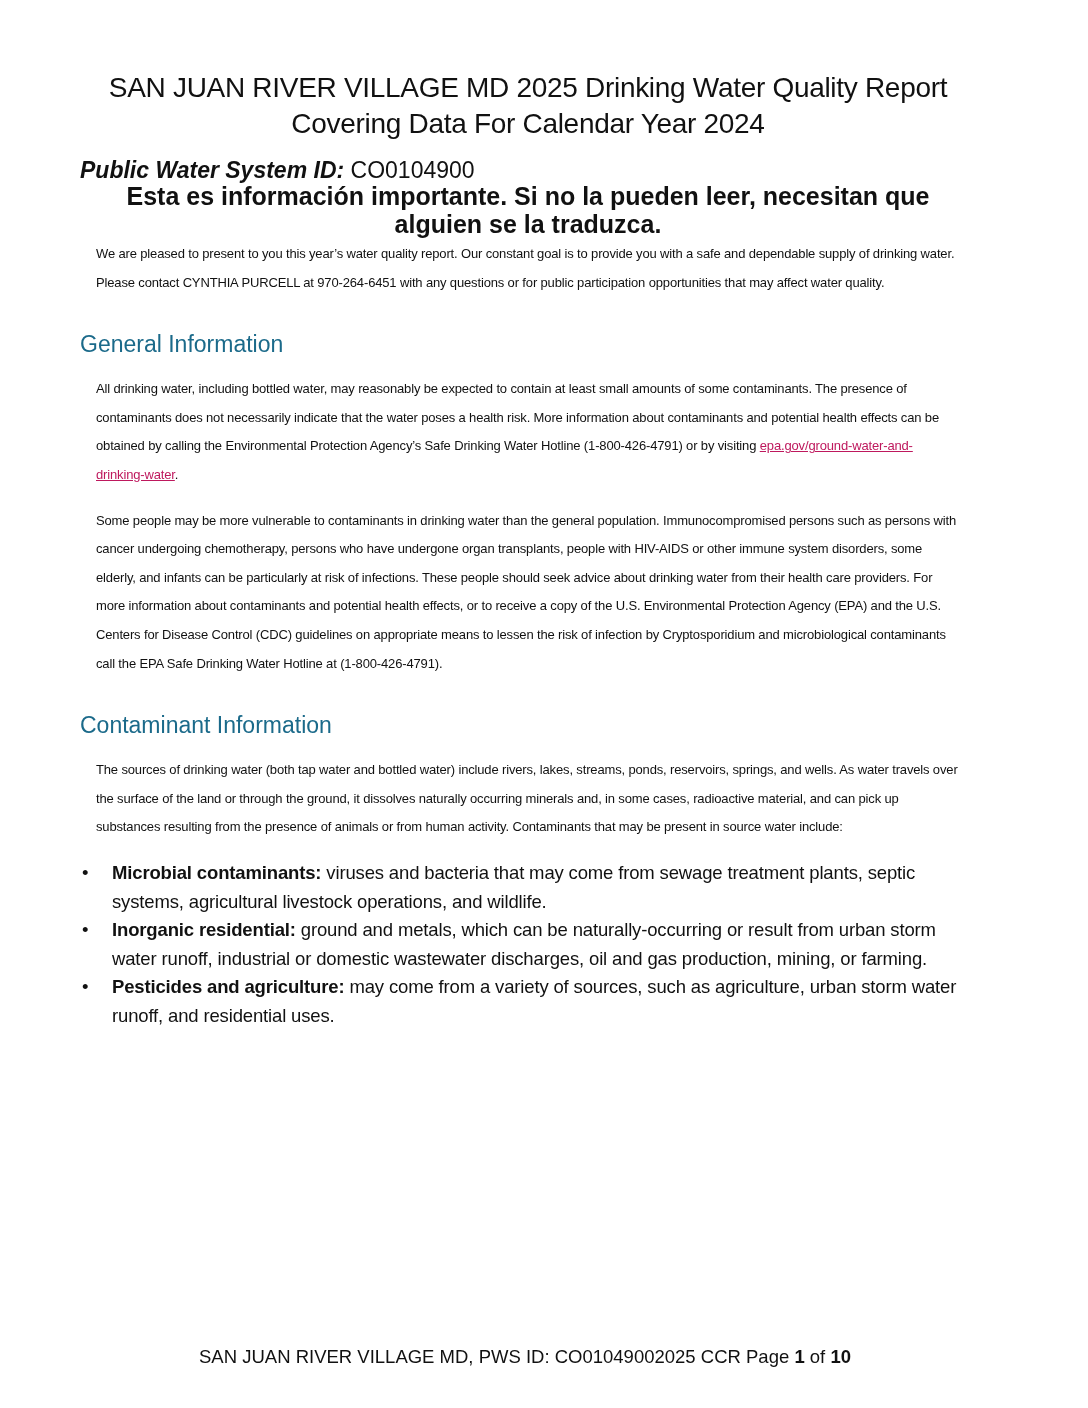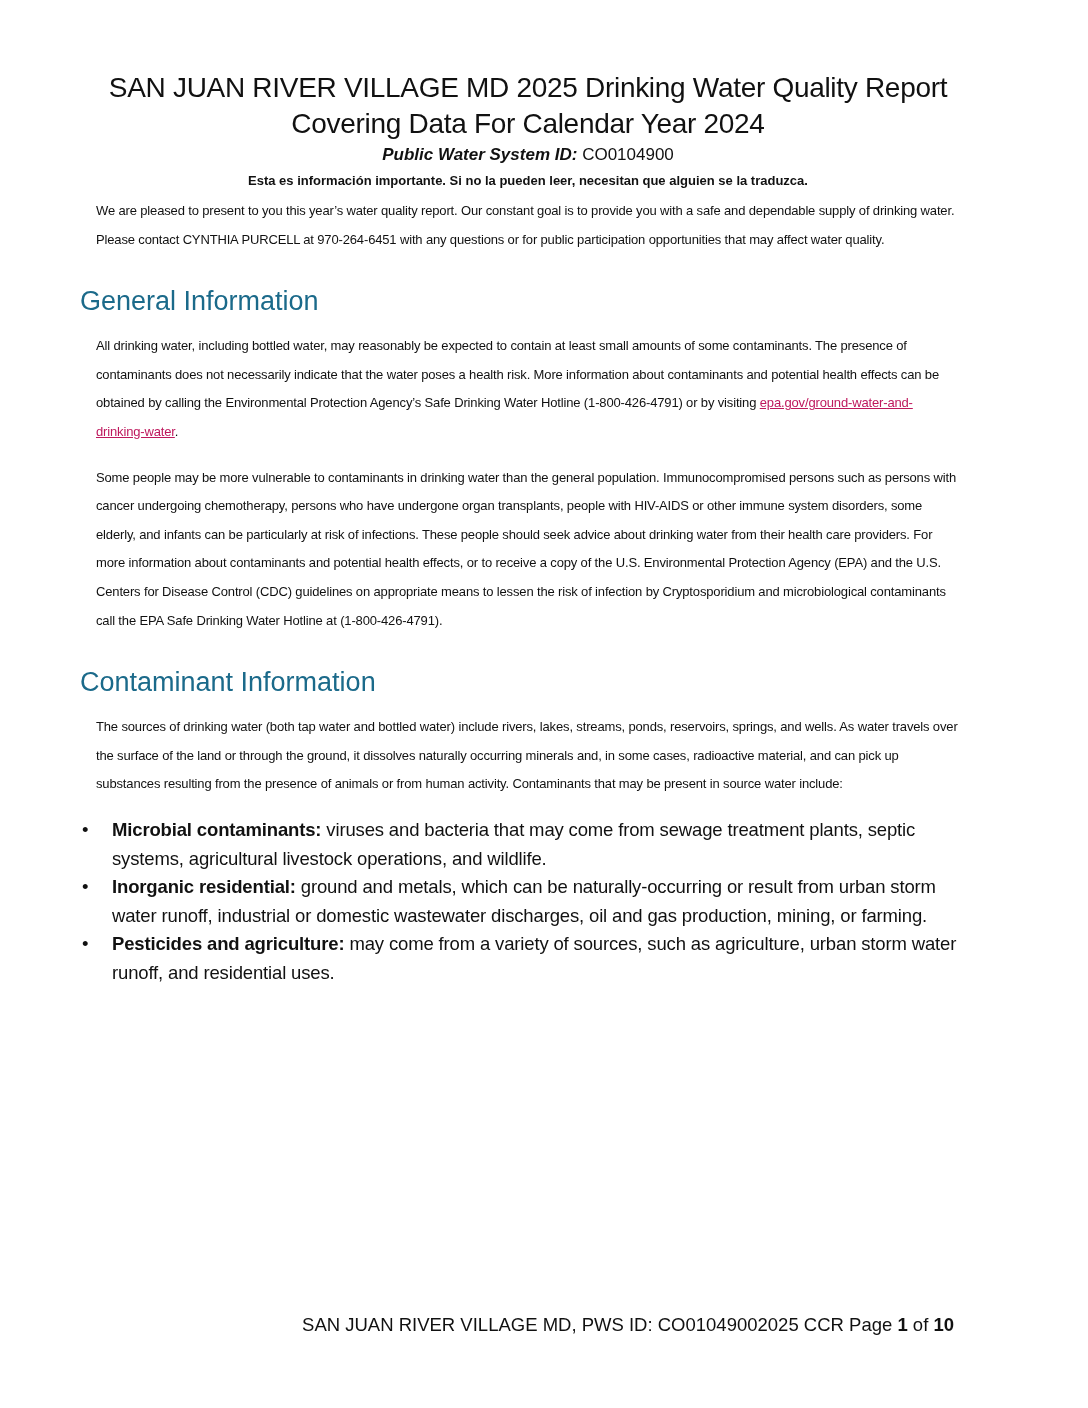--- a/index.html
+++ b/index.html
@@ -1,32 +1,32 @@
 <!DOCTYPE html>
 <html><head>
   <meta charset="utf-8">
   <style>
     html, body { margin: 0; padding: 0; background: #ffffff; }
     body { width: 1088px; height: 1408px; position: relative; overflow: hidden;
            font-family: "Liberation Sans", "DejaVu Sans", sans-serif; color: #111; }
     .page { position: absolute; left: 80px; top: 70px; width: 896px; }
     .title { text-align: center; font-size: 28px; line-height: 36px; margin: 0; font-weight: normal; letter-spacing: -0.3px; }
-    .subtitle { text-align: center; font-size: 17px; line-height: 24px; margin-top: 1px; }
+    .subtitle { font-size: 23px; line-height: 24px; margin-top: 16px; }
     .subtitle .lbl { font-weight: bold; font-style: italic; }
-    .spanish { text-align: center; font-size: 13px; line-height: 28px; font-weight: bold; margin: 0 30px; }
+    .spanish { text-align: center; font-size: 25px; line-height: 28px; font-weight: bold; margin: 0 30px; }
     p { font-size: 13px; line-height: 28.6px; margin: 16px; letter-spacing: -0.15px; }
     .intro { margin-top: 2px; }
-    h2 { color: #1b6a8a; font-weight: normal; font-size: 27px; line-height: 30px; margin: 32px 0 0 0; }
+    h2 { color: #1b6a8a; font-weight: normal; font-size: 23px; line-height: 30px; margin: 32px 0 0 0; }
     .para2 { margin-top: 17px; }
     a.link { color: #be185d; text-decoration: underline; }
     ul { list-style: none; margin: 17px 0 0 0; padding: 0; }
     li { position: relative; padding-left: 32px; font-size: 18.5px; line-height: 28.6px; letter-spacing: -0.15px; }
     li .bullet { position: absolute; left: 2px; top: 0; }
     li b { font-weight: bold; text-align: center; }
-    .footer { position: absolute; left: 96px; top: 1312px; width: 858px; font-size: 18.5px; line-height: 26px; display: flex; justify-content: flex-end; }
+    .footer { position: absolute; left: 96px; top: 1344px; width: 858px; font-size: 18.5px; line-height: 26px; display: flex; justify-content: center; }
     .footer b { font-weight: bold; }
   </style>
 </head>
 <body>
 
 <div class="page">
   <h1 class="title">
     <span>SAN JUAN RIVER VILLAGE MD 2025 Drinking Water Quality Report</span><br>
     <span>Covering Data For Calendar Year 2024</span>
   </h1>

